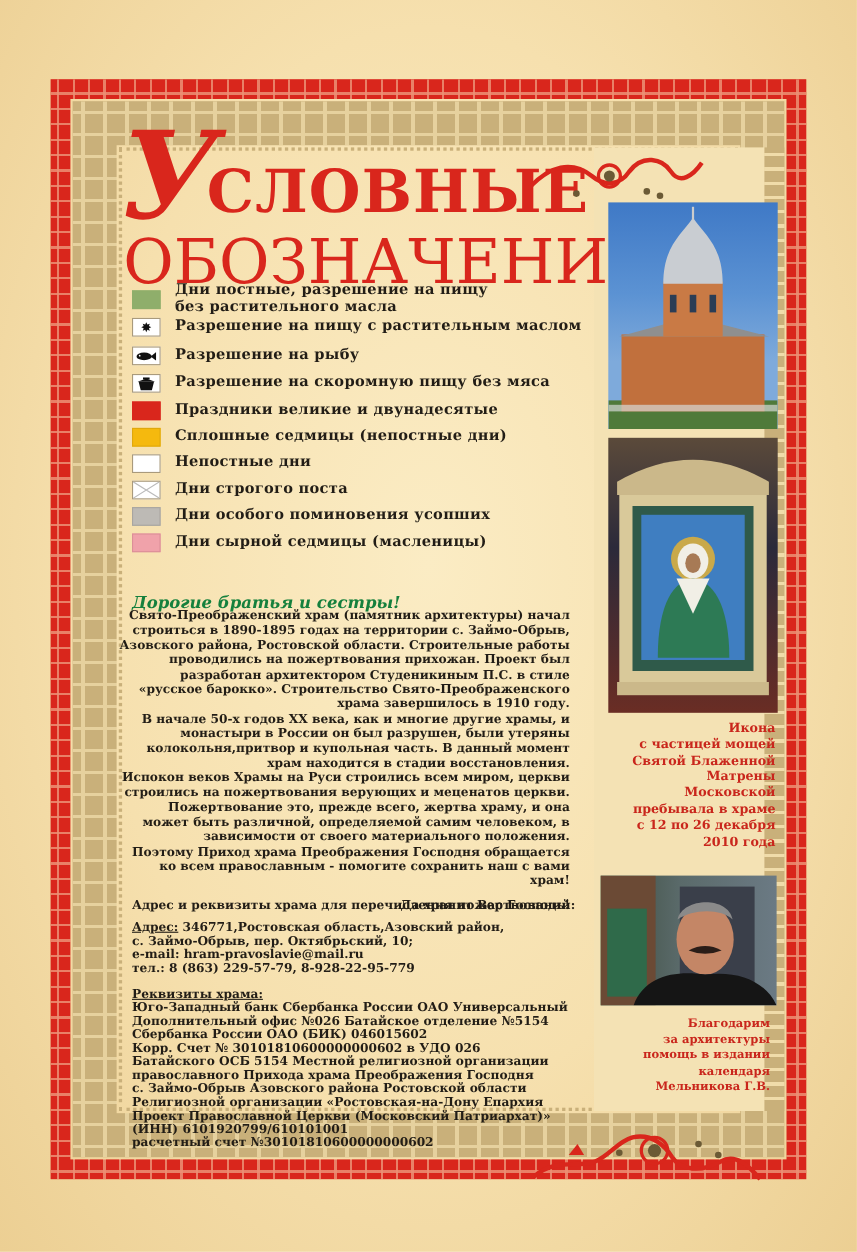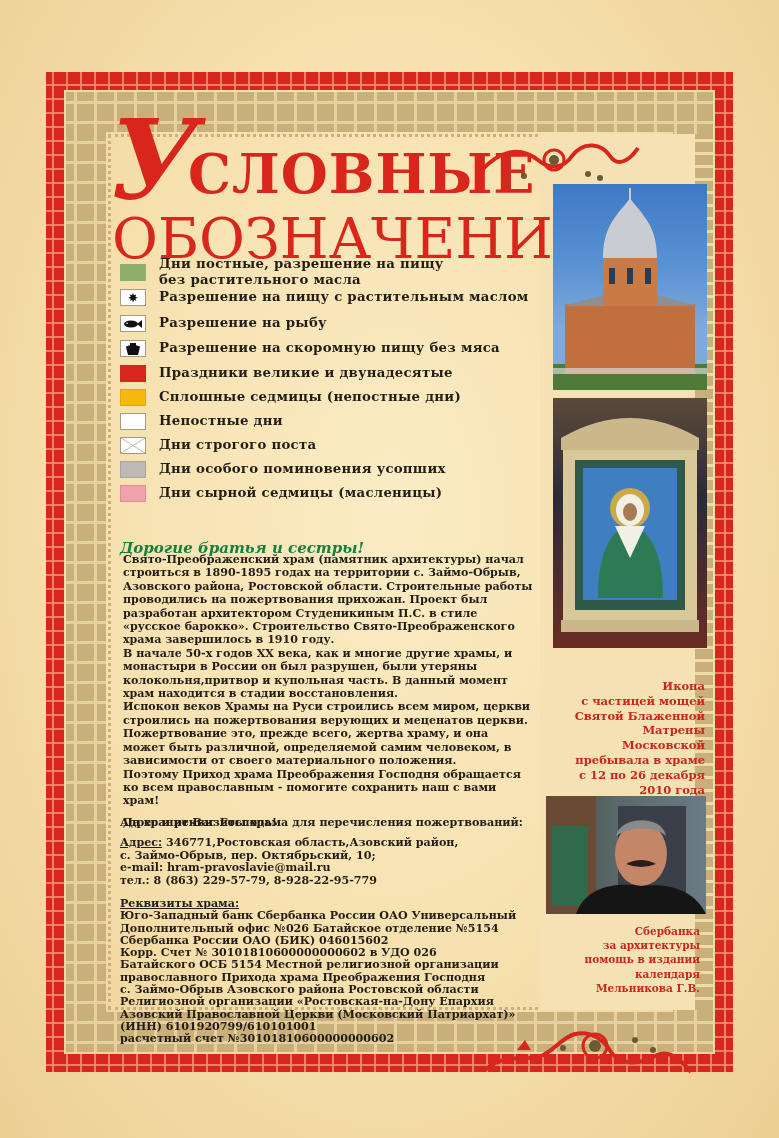--- a/index.html
+++ b/index.html
@@ -92,22 +92,22 @@
     color: #221d16;
   }
 
   
   .greeting {
     position: absolute; left: 120px; top: 539px;
     color: #15803d; font-family: "DejaVu Serif", serif; font-weight: bold; font-style: italic;
     font-size: 15px;
   }
   .body-text {
-    position: absolute; left: 123px; top: 553px; width: 410px;
-    font-weight: bold; font-size: 11.1px; line-height: 13.4px; color: #221d16;
+    position: absolute; left: 108px; top: 553px; width: 410px;
+    font-weight: bold; font-size: 11.1px; line-height: 13.4px; color: #221d16; text-align: right;
   }
   .body-text p { margin: 0; }
   .blessing { margin-top: 8px !important; }
   .addr-head {
     position: absolute; left: 120px; top: 816px; width: 410px;
     font-weight: bold; font-size: 11.1px; line-height: 13.4px; color: #221d16;
   }
   .addr {
     position: absolute; left: 120px; top: 837px; width: 410px;
     font-weight: bold; font-size: 11.1px; line-height: 12.6px; color: #221d16;
@@ -130,21 +130,21 @@
   }
   .photo-person {
     left: 546px; top: 796px; width: 160px; height: 118px;
     background: linear-gradient(90deg,#3b4a3a 0%,#5a6a6a 45%,#6b7a84 100%);
   }
 
   .caption-red {
     position: absolute; color: #c9261c; font-family: "DejaVu Serif", serif;
     font-weight: bold; text-align: right;
   }
-  .caption-icon { left: 545px; top: 654px; width: 160px; font-size: 11.5px; line-height: 14.8px; margin-top: 25px; }
+  .caption-icon { left: 545px; top: 654px; width: 160px; font-size: 11.5px; line-height: 14.8px; }
   .caption-thanks { left: 540px; top: 924px; width: 160px; font-size: 10.5px; line-height: 14.2px; }
 
   .flourish-bottom { position: absolute; left: 485px; top: 1012px; width: 210px; height: 70px; }
 </style>
 </head>
 <body>
 
 <div class="red-frame"></div>
 <div class="tan-frame"></div>
 <div class="inner-dots"></div>
@@ -247,21 +247,21 @@
 <div class="req">
   <div class="u">Реквизиты храма:</div>
   <div>Юго-Западный банк Сбербанка России ОАО Универсальный</div>
   <div>Дополнительный офис №026 Батайское отделение №5154</div>
   <div>Сбербанка России ОАО (БИК) 046015602</div>
   <div>Корр. Счет № 30101810600000000602 в УДО 026</div>
   <div>Батайского ОСБ 5154 Местной религиозной организации</div>
   <div>православного Прихода храма Преображения Господня</div>
   <div>с. Займо-Обрыв Азовского района Ростовской области</div>
   <div>Религиозной организации «Ростовская-на-Дону Епархия</div>
-  <div>Азовский Православной Церкви (Московский Патриархат)»</div>
+  <div>Проект Православной Церкви (Московский Патриархат)»</div>
   <div>(ИНН) 6101920799/610101001</div>
   <div>расчетный счет №30101810600000000602</div>
 </div>
 
 <div class="photo photo-church">
   <svg width="154" height="206" viewBox="0 0 154 206">
     <rect x="0" y="180" width="154" height="26" fill="#4f7a3a"></rect>
     <rect x="12" y="120" width="130" height="70" fill="#c1703d"></rect>
     <polygon points="10,122 76,104 146,122" fill="#8f8f8f"></polygon>
     <rect x="50" y="72" width="54" height="50" fill="#c97a45"></rect>
@@ -306,21 +306,21 @@
     <rect x="6" y="30" width="36" height="80" fill="#2f6a4a"></rect>
     <rect x="72" y="10" width="68" height="100" fill="#3a3f4a"></rect>
     <ellipse cx="95" cy="58" rx="26" ry="32" fill="#c48666"></ellipse>
     <path d="M70 40 C74 20 116 18 120 40 C110 30 84 30 70 40 Z" fill="#8a8a8a"></path>
     <path d="M80 68 Q95 60 110 68 Q95 74 80 68 Z" fill="#2a1d18"></path>
     <path d="M30 118 C40 90 70 86 95 90 C125 86 150 96 160 118 Z" fill="#151515"></path>
   </svg>
 </div>
 
 <div class="caption-red caption-thanks">
-  <div>Сбербанка</div>
+  <div>Благодарим</div>
   <div>за архитектуры</div>
   <div>помощь в издании</div>
   <div>календаря</div>
   <div>Мельникова Г.В.</div>
 </div>
 
 <svg class="flourish-bottom" viewBox="0 0 210 70">
   <path d="M0 58 C20 40 40 50 56 44 C70 38 76 26 90 22 C108 18 120 30 126 40 C134 52 152 54 170 44 C184 36 196 48 206 60" fill="none" stroke="#d9261c" stroke-width="4"></path>
   <circle cx="110" cy="34" r="12" fill="none" stroke="#d9261c" stroke-width="3"></circle>
   <circle cx="110" cy="34" r="6" fill="#6b5a35"></circle>

